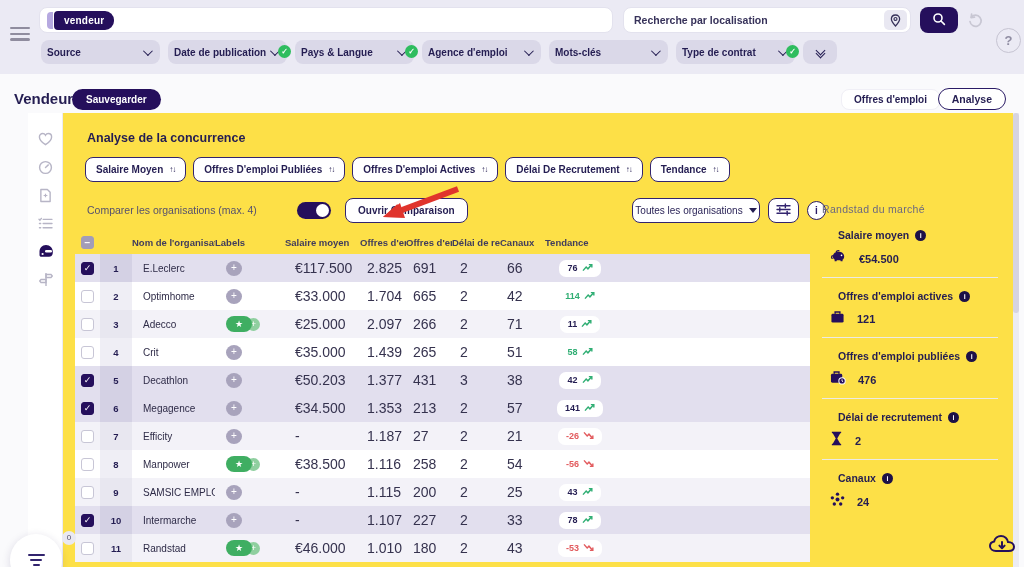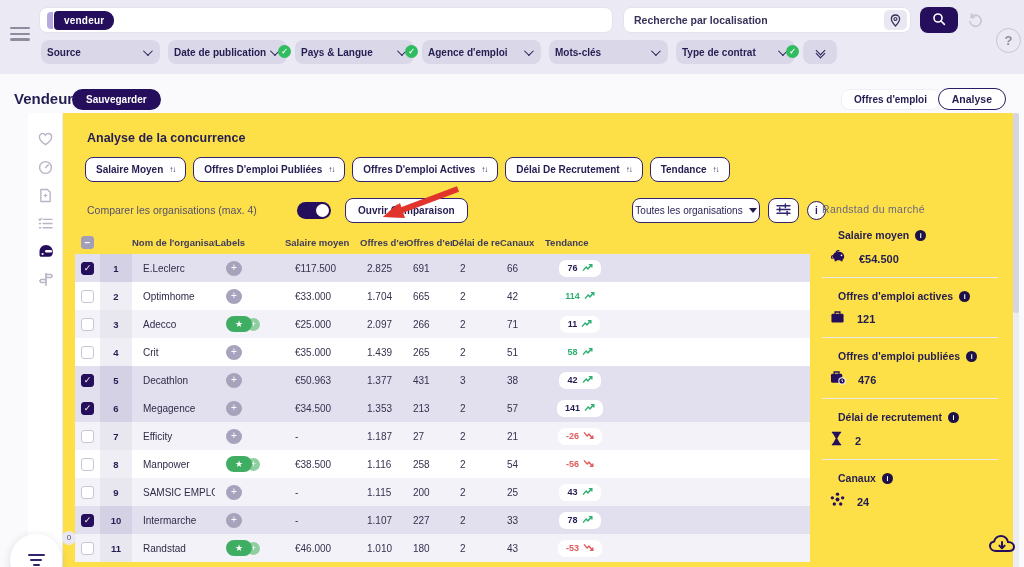--- a/index.html
+++ b/index.html
@@ -77,21 +77,21 @@
   .c-rank { height:28px; display:flex; align-items:center; justify-content:center; font-size:9.5px; font-weight:bold; color:#241d52; }
   .trow.even .c-rank { background:#efeef5; }
   .trow.odd .c-rank { background:#e8e7f0; }
   .trow.sel .c-rank { background:#d4d1e4; }
   .c-name { font-size:10px; color:#2e2b47; padding-left:11px; white-space:nowrap; overflow:hidden; }
   .c-label { padding-left:11px; display:flex; align-items:center; }
   .lbl-plus { width:16px; height:15px; background:#a8a3bc; border-radius:50%; color:#fff; font-size:10px; line-height:14px; text-align:center; }
   .lbl-star { display:flex; align-items:center; }
   .lbl-star .star { width:26px; height:16px; background:#3fae62; border-radius:8px; color:#fff; font-size:9px; line-height:16px; text-align:center; z-index:1; }
   .lbl-star .plus2 { width:13px; height:13px; background:#8fcf9f; border-radius:50%; color:#fff; font-size:9px; line-height:12px; text-align:center; margin-left:-5px; }
-  .c-num { font-size:10px; color:#35324e; white-space:nowrap; }
+  .c-num { font-size:14px; color:#35324e; white-space:nowrap; }
   .c-sal { padding-left:10px; } .c-pub,.c-act { padding-left:7px; } .c-del { padding-left:8px; } .c-can { padding-left:7px; }
   .c-trend { display:flex; justify-content:center; }
   .tr-badge { display:inline-flex; align-items:center; gap:4px; font-size:9px; font-weight:bold; padding:3px 8px; border-radius:10px; }
   .tr-badge.pill { background:#fff;border-radius:7px; }
   .tr-badge.up { color:#2fae73; } .tr-badge.down { color:#e25b5e; }
   .tr-badge.pill.up { color:#241d52; }
 
   
   .market { position:absolute; left:759px; top:90px; width:176px; }
   .market-title { font-size:10.5px; color:#6b6880; margin-bottom:10px; letter-spacing:.3px; }
@@ -416,21 +416,21 @@
   </div>
             <div class="trow sel">
     <div class="c-cb">
                 <span class="cb on">✓</span>
               </div>
     <div class="c-rank">5</div>
     <div class="c-name">Decathlon</div>
     <div class="c-label">
                 <span class="lbl-plus">+</span>
               </div>
-    <div class="c-num c-sal">€50.963</div>
+    <div class="c-num c-sal">€50.203</div>
     <div class="c-num c-pub">1.377</div>
     <div class="c-num c-act">431</div>
     <div class="c-num c-del">3</div>
     <div class="c-num c-can">38</div>
     <div class="c-trend">
                 <span class="tr-badge pill up">42 <span><svg width="11" height="9" viewBox="0 0 12 10">
                       <path d="M1 8.5 L4.5 4.5 L6.5 6.5 L10.5 2" fill="none" stroke="#2fae73" stroke-width="1.6"></path>
                       <path d="M7.5 1.8 H10.8 V5" fill="none" stroke="#2fae73" stroke-width="1.6"></path>
                     </svg></span></span>
               </div>

